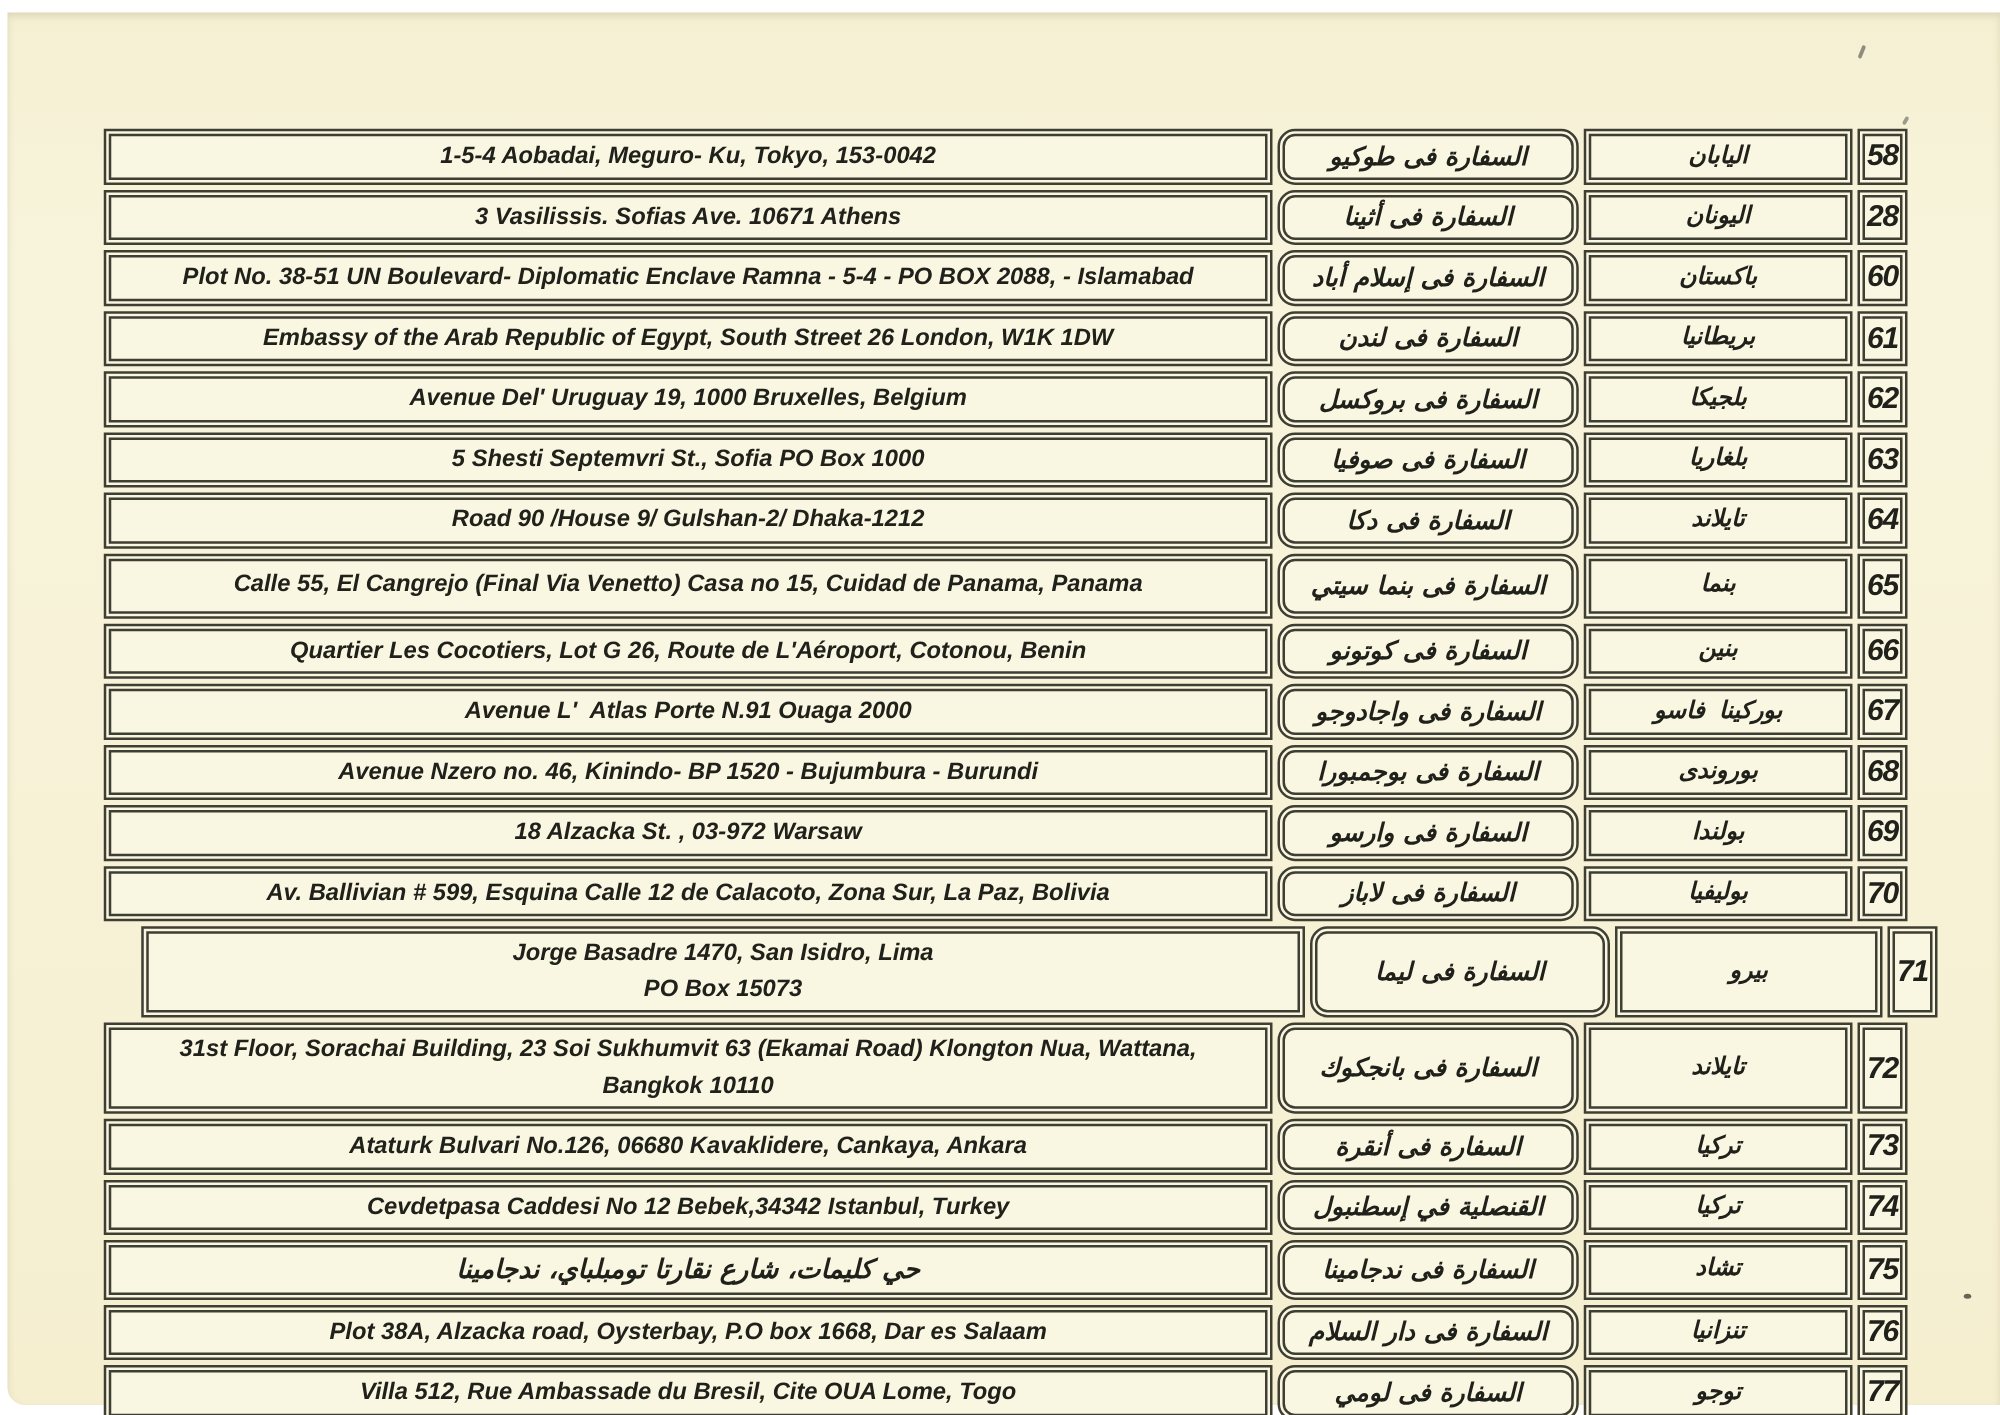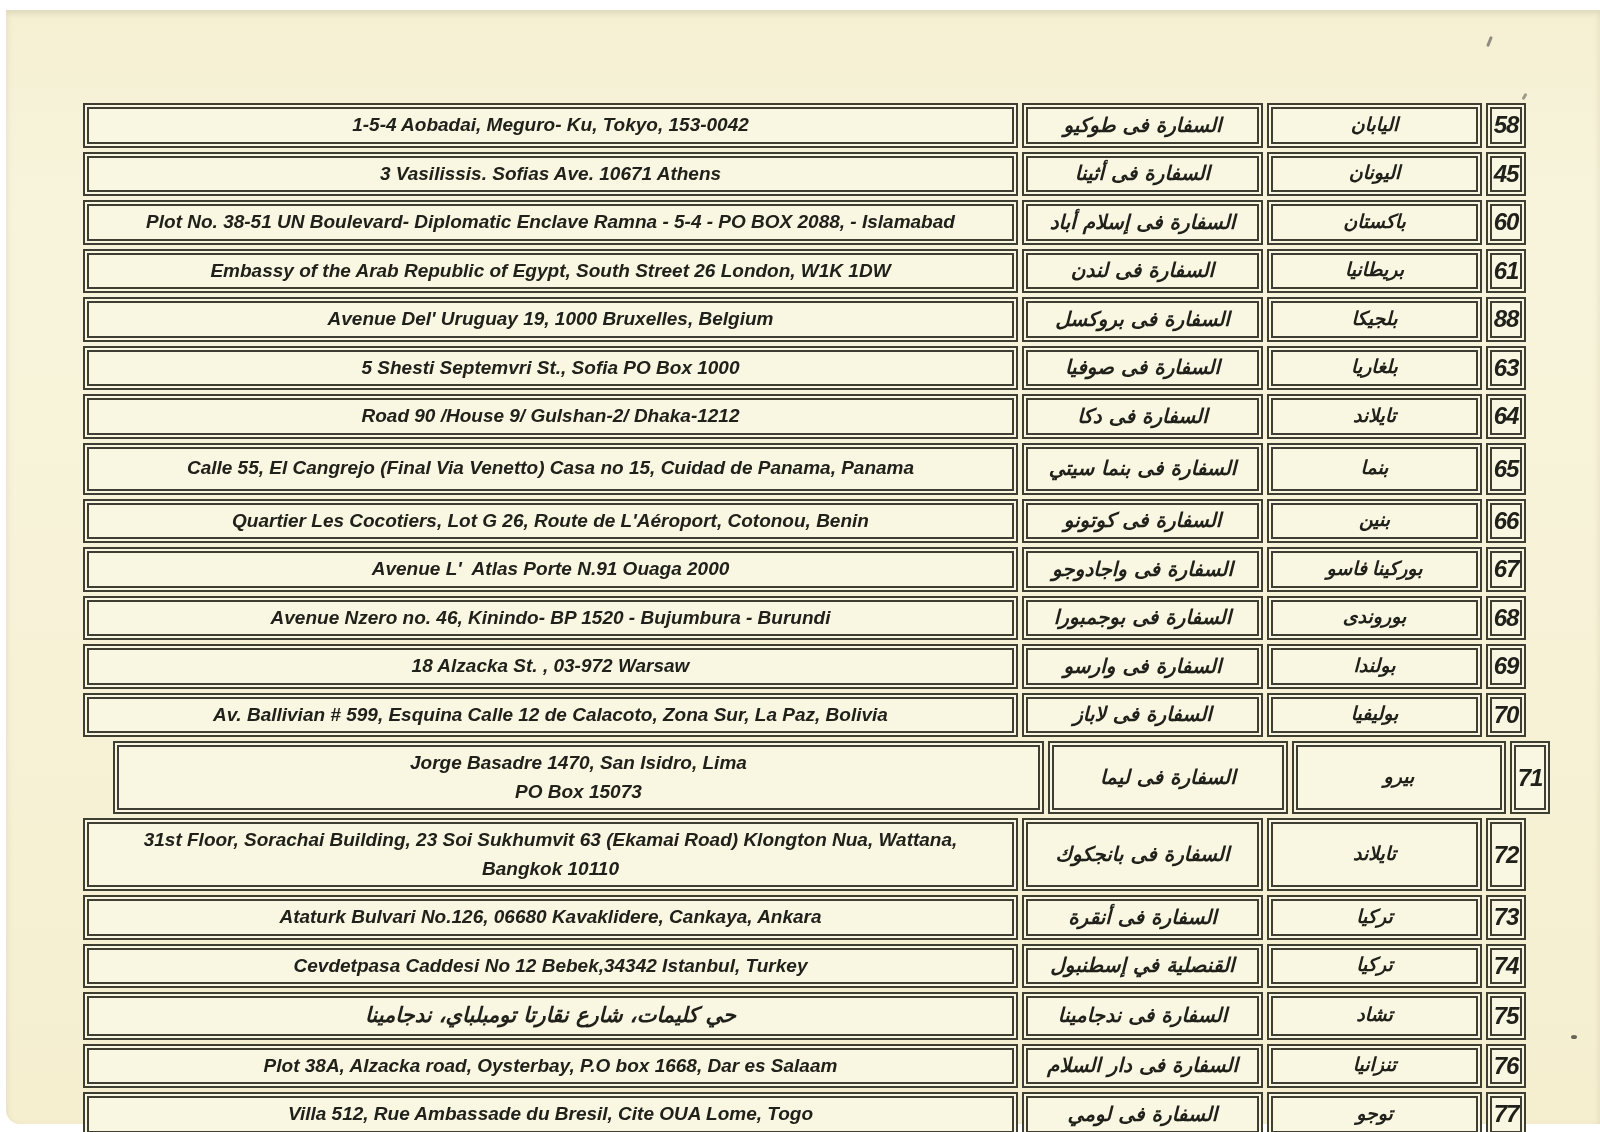--- a/index.html
+++ b/index.html
@@ -41,25 +41,25 @@
     font-size:19px;line-height:1.5;
     white-space:pre-wrap;
   }
   .c-addr.ar{
     font-family:"DejaVu Sans", sans-serif;
     font-size:21px;
   }
   .c-emb{
     width:241px;
     font-family:"DejaVu Sans", sans-serif;
-    font-size:20px;line-height:1.25;
+    font-size:20px;line-height:1.25;border-radius:14px;
   }
   .c-ctry{
     width:215px;
-    font-family:Liberation Serif, serif;
+    font-family:Liberation Mono, monospace;
     font-size:19px;line-height:1.3;
     white-space:pre-line;
   }
   .c-num{
     width:40px;
     font-size:24px;
     letter-spacing:-1px;
   }
   
   .artifact{position:absolute;background:#6b6b60;}
@@ -77,42 +77,42 @@
     <div class="cell c-addr">1-5-4 Aobadai, Meguro- Ku, Tokyo, 153-0042</div>
     <div class="cell c-emb" dir="rtl">السفارة فى طوكيو</div>
     <div class="cell c-ctry" dir="rtl">اليابان</div>
     <div class="cell c-num">58</div>
   </div>
 
   <div class="row">
     <div class="cell c-addr">3 Vasilissis. Sofias Ave. 10671 Athens</div>
     <div class="cell c-emb" dir="rtl">السفارة فى أثينا</div>
     <div class="cell c-ctry" dir="rtl">اليونان</div>
-    <div class="cell c-num">45</div>
+    <div class="cell c-num">28</div>
   </div>
 
   <div class="row">
     <div class="cell c-addr">Plot No. 38-51 UN Boulevard- Diplomatic Enclave Ramna - 5-4 - PO BOX 2088, - Islamabad</div>
     <div class="cell c-emb" dir="rtl">السفارة فى إسلام أباد</div>
     <div class="cell c-ctry" dir="rtl">باكستان</div>
     <div class="cell c-num">60</div>
   </div>
 
   <div class="row">
     <div class="cell c-addr">Embassy of the Arab Republic of Egypt, South Street 26 London, W1K 1DW</div>
     <div class="cell c-emb" dir="rtl">السفارة فى لندن</div>
     <div class="cell c-ctry" dir="rtl">بريطانيا</div>
     <div class="cell c-num">61</div>
   </div>
 
   <div class="row">
     <div class="cell c-addr">Avenue Del' Uruguay 19, 1000 Bruxelles, Belgium</div>
     <div class="cell c-emb" dir="rtl">السفارة فى بروكسل</div>
     <div class="cell c-ctry" dir="rtl">بلجيكا</div>
-    <div class="cell c-num">88</div>
+    <div class="cell c-num">62</div>
   </div>
 
   <div class="row">
     <div class="cell c-addr">5 Shesti Septemvri St., Sofia PO Box 1000</div>
     <div class="cell c-emb" dir="rtl">السفارة فى صوفيا</div>
     <div class="cell c-ctry" dir="rtl">بلغاريا</div>
     <div class="cell c-num">63</div>
   </div>
 
   <div class="row">

